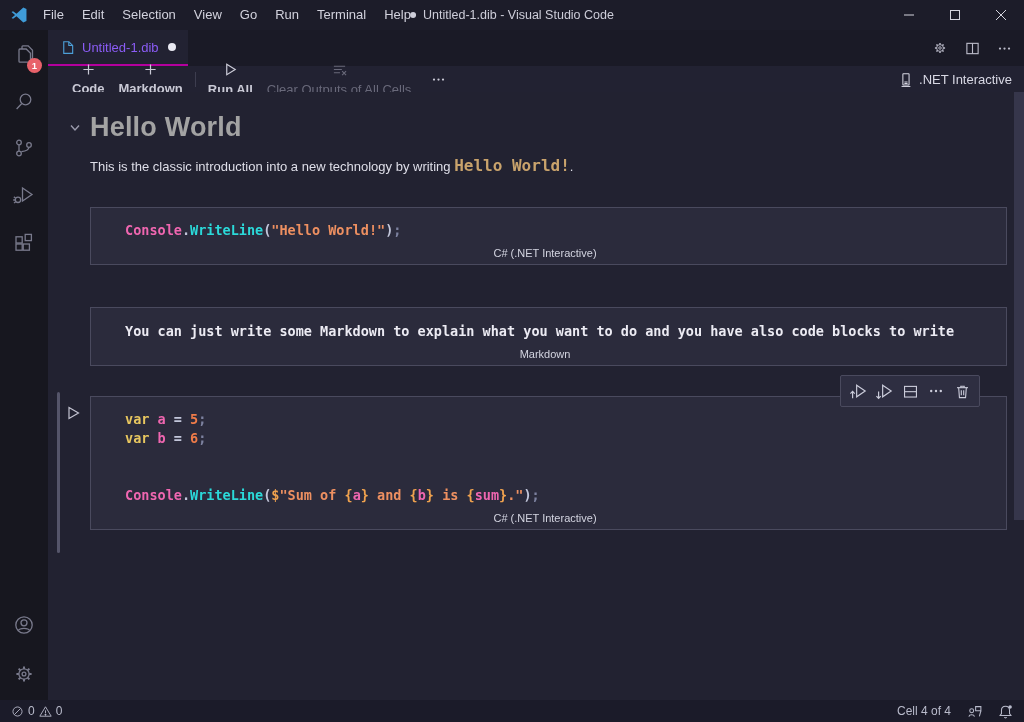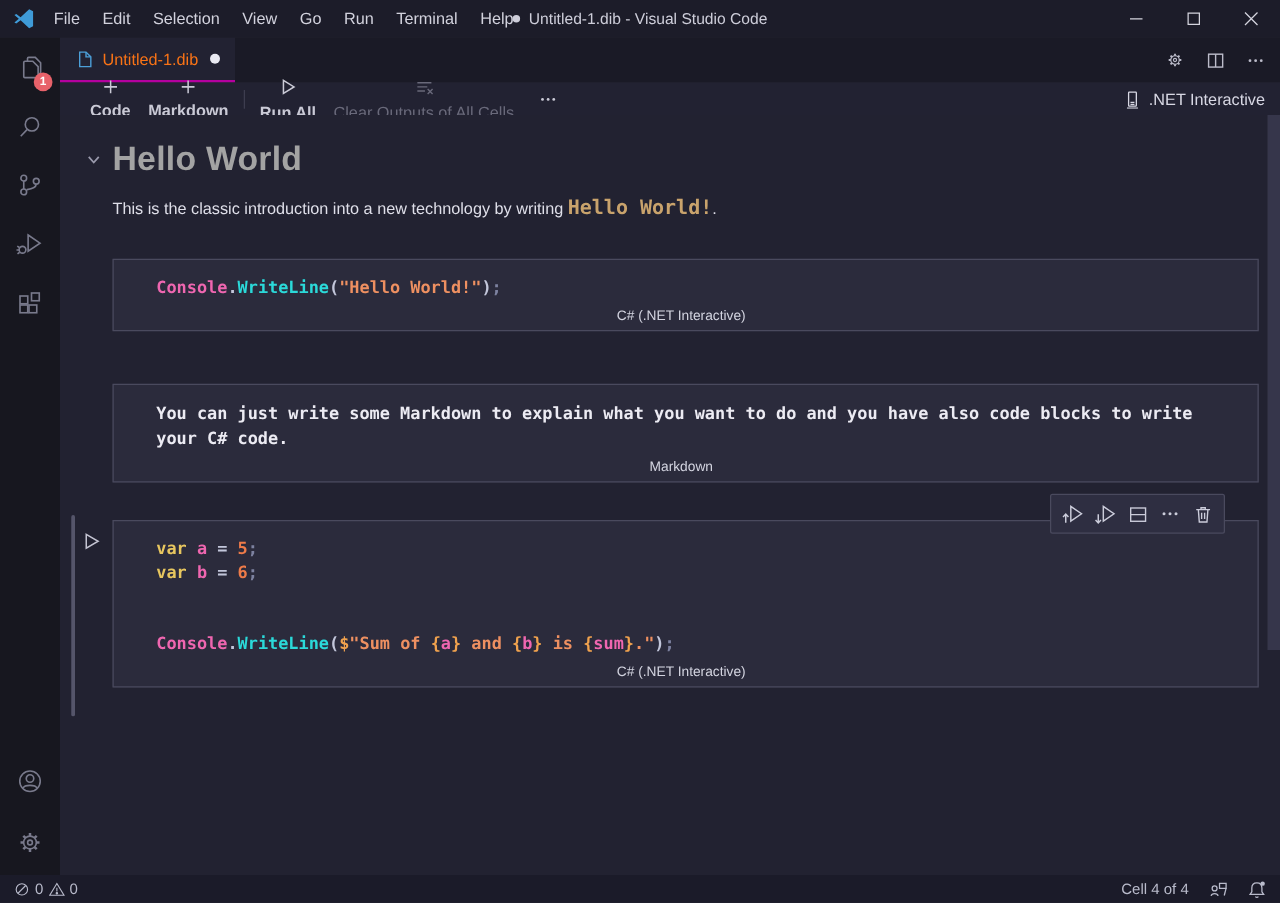--- a/index.html
+++ b/index.html
@@ -25,21 +25,21 @@
   .act-icon{width:48px;height:47px;display:flex;align-items:center;justify-content:center;
             position:relative;color:#797a8c;}
   .act-spacer{flex:1;}
   .badge{position:absolute;right:6px;bottom:4px;min-width:15px;height:15px;border-radius:50%;
          background:var(--badge,#e8626a);color:#fff;font-size:9.5px;font-weight:bold;
          display:flex;align-items:center;justify-content:center;}
 
   
   .tabbar{position:absolute;top:30px;left:48px;right:0;height:36px;background:#1a1a26;display:flex;}
   .tab{width:116px;display:flex;align-items:center;gap:7px;padding:0 12px;background:#222232;
-       border-bottom:2px solid var(--accent_tab,#b4009e);font-size:13px;color:#f97316;}
+       border-bottom:2px solid var(--accent_tab,#b4009e);font-size:13px;color:#8b5cf6;}
   .dirty-dot{width:8px;height:8px;border-radius:50%;background:#e9e9f2;margin-left:2px;}
   .tab-actions{margin-left:auto;display:flex;align-items:center;gap:17px;padding-right:12px;color:#bcbcca;}
 
   
   .nb-toolbar{position:absolute;top:66px;left:48px;right:0;height:26px;background:#222232;
               display:flex;align-items:center;font-size:13px;color:#cacad6;padding-left:17px;}
   .tb-item{display:flex;align-items:center;gap:5px;padding:0 7px;white-space:nowrap;flex-direction:column;}
   .tb-sep{width:1px;height:15px;background:#3d3d4f;margin:0 5px;}
   .disabled{color:#69697a;}
   .kernel{margin-left:auto;display:flex;align-items:center;gap:6px;padding-right:12px;color:#d8d8e4;}
@@ -292,21 +292,20 @@
       <section class="cell cell-c1">
         <div class="cell-code">
             <div class="code-line"><span class="tk-cls">Console</span><span class="tk-pun">.</span><span class="tk-m">WriteLine</span><span class="tk-pun">(</span><span class="tk-str">"Hello World!"</span><span class="tk-pun">)</span><span class="tk-sem">;</span></div>
           </div>
         <div class="cell-lang">C# (.NET Interactive)</div>
       </section>
 
       <section class="cell cell-c2 md-src">
         <div class="cell-code">
             <div class="code-line">You can just write some Markdown to explain what you want to do and you have also code blocks to write</div>
-            <div class="code-line">your C# code.</div>
           </div>
         <div class="cell-lang">Markdown</div>
       </section>
 
       <section class="cell cell-c3">
         <div class="focus-bar"></div>
         <span class="run-btn">
           <svg width="16" height="16" viewBox="0 0 16 16" fill="none" stroke="currentColor" stroke-width="1.2">
               <path d="M4 2.5 L13.5 8 L4 13.5 Z"></path>
             </svg>

